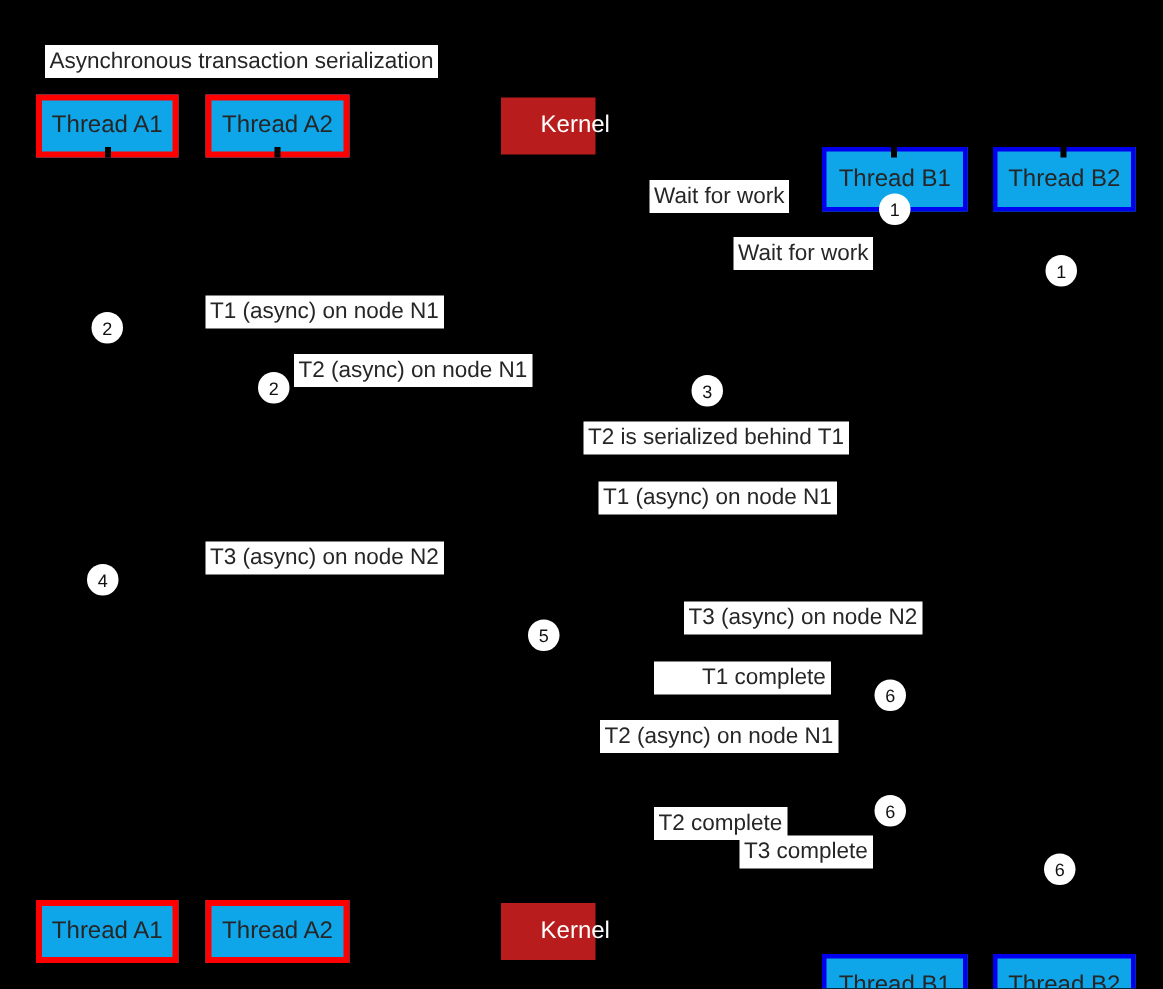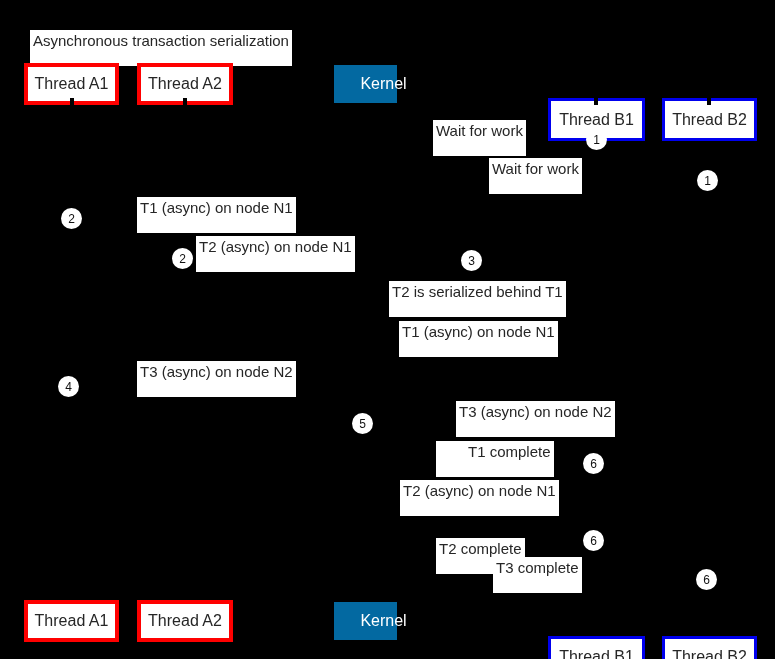--- a/index.html
+++ b/index.html
@@ -10,40 +10,40 @@
     background: #000000;
     overflow: hidden;
     font-family: "Liberation Sans", sans-serif;
   }
   .label {
     position: absolute;
     background: #ffffff;
     color: #262626;
     font-size: 15px;
     line-height: 22px;
-    height: 36px;
+    height: 22px;
     padding: 0 3px;
     white-space: nowrap;
   }
   .title { font-size: 15px; }
   .actor {
     position: absolute;
     box-sizing: border-box;
-    background: #ffffff;
+    background: #0ea5e9;
     color: #262626;
     font-size: 16px;
     display: flex;
     align-items: center;
     justify-content: center;
     white-space: nowrap;
   }
   .actor.red  { border: 4px solid #ff0000; }
   .actor.blue { border: 3px solid #0000ee; margin-top: 36px; }
   .actor.kernel {
-    background: #0369a1;
+    background: #b91c1c;
     color: #ffffff;
     border: none;
     padding-left: 36px;
   }
   .num-circle {
     position: absolute;
     box-sizing: border-box;
     width: 21px;
     height: 21px;
     border-radius: 50%;

